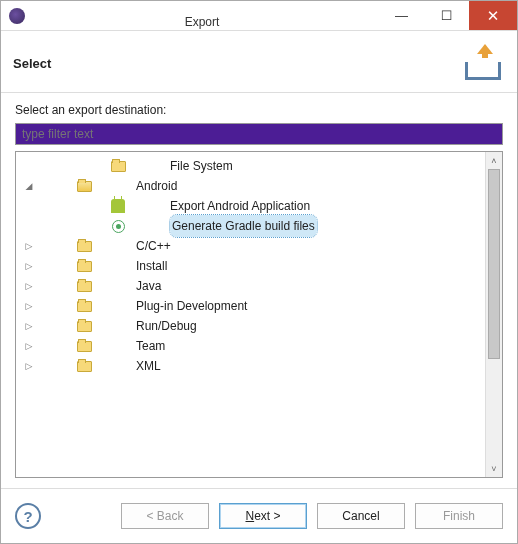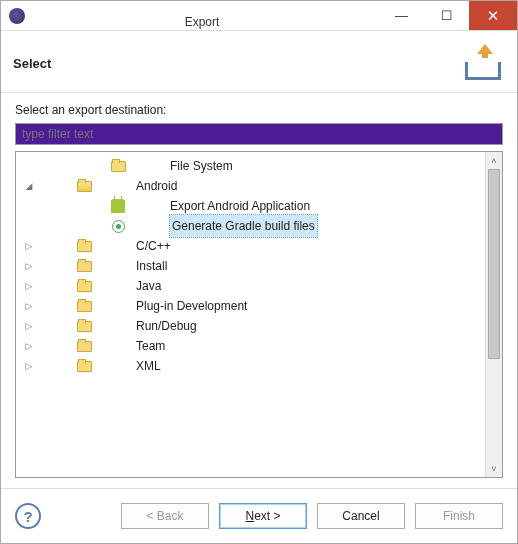--- a/index.html
+++ b/index.html
@@ -31,21 +31,21 @@
   .expander.none { visibility:hidden; }
   .ic { width:16px; height:16px; display:inline-flex; align-items:center; justify-content:center; margin-right:4px; }
   .folder { width:15px; height:11px; background:#f7d97a; border:1px solid #c9a93a; border-radius:1px; position:relative; }
   .folder:before { content:""; position:absolute; top:-3px; left:0; width:6px; height:3px; background:#f7d97a; border:1px solid #c9a93a; border-bottom:none; border-radius:1px 1px 0 0; }
   .folder.open { background:linear-gradient(#f7e39a,#f0c850); }
   .android-ic { width:14px; height:14px; background:#a4c639; border-radius:3px 3px 0 0; position:relative; }
   .android-ic:before,.android-ic:after{content:"";position:absolute;top:-3px;width:1px;height:3px;background:#a4c639;}
   .android-ic:before{left:3px;} .android-ic:after{right:3px;}
   .gradle-ic { width:13px; height:13px; border:1.5px solid #4aa55f; border-radius:50%; position:relative; }
   .gradle-ic:after{content:"";position:absolute;top:3px;left:3px;width:5px;height:5px;background:#4aa55f;border-radius:50%;} .ind2 { padding-left:40px; } .ind0 { padding-left:6px; }
-  .selected { background:#cfe8f7; outline:1px dotted #5aa0d0; display:inline-block; padding:4px 2px; }
+  .selected { background:#cfe8f7; outline:1px dotted #5aa0d0; display:inline-block; padding:4px 2px;border-radius:7px; }
   .footer { border-top:1px solid #ddd; padding:14px 14px 14px 14px; display:flex; align-items:center; gap:10px; }
   .help { width:26px; height:26px; border:2px solid #5a7fa6; border-radius:50%; display:flex; align-items:center; justify-content:center; color:#5a7fa6; font-size:15px; font-weight:bold; cursor:pointer; }
   .spacer { flex:1; }
   .btn { width:88px; height:26px; border:1px solid #adadad; background:#fdfdfd; font-size:12px; color:#222; cursor:default; display:flex; align-items:center; justify-content:center;text-align:center; }
   .btn.disabled { color:#9a9a9a; }
   .btn.default { border:1px solid #5aa0d0; box-shadow:0 0 0 1px #aed4ef inset; }
   .btn .mn { text-decoration:underline; }
 </style>
 </head>
 <body>

